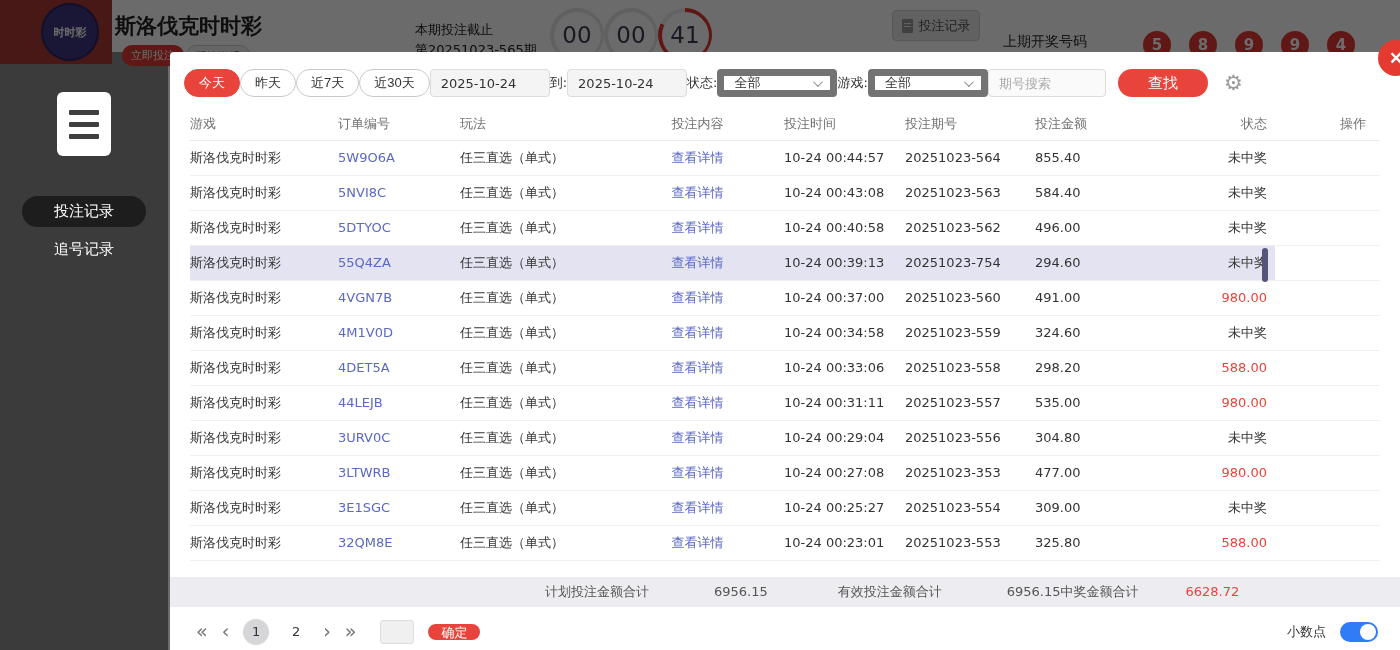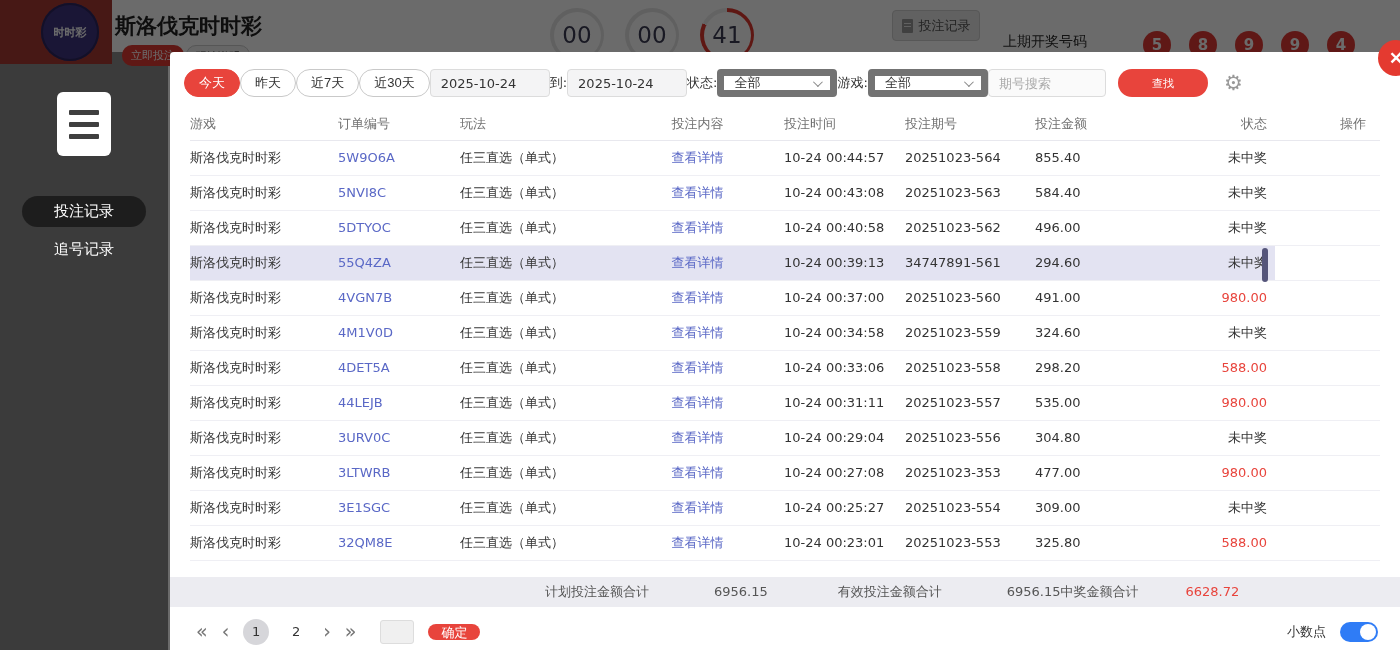--- a/index.html
+++ b/index.html
@@ -12,21 +12,21 @@
   .logo-block { position:absolute; left:0; top:0; width:112px; height:64px; background:#a93a33; }
   .logo { position:absolute; left:41px; top:3px; width:58px; height:58px; border-radius:50%;
           background:#3f3580; color:#fff; display:flex; align-items:center; justify-content:center;
           font-size:11px; font-weight:bold; text-align:center; box-shadow:0 0 0 2px #2e265f inset; }
   .app-title { position:absolute; left:115px; top:12px; font-size:21px; font-weight:bold; color:#222; }
   .badge-red { position:absolute; left:122px; top:45px; background:#e23b33; color:#fff; font-size:11px;
                padding:3px 9px; border-radius:10px; border:none; cursor:pointer; }
   .badge-plain { position:absolute; left:186px; top:45px; background:#f2f2f2; color:#444; font-size:11px;
                padding:3px 9px; border-radius:10px; border:1px solid #ccc; cursor:pointer; }
   .deadline { position:absolute; left:415px; top:20px; font-size:13px; color:#222; line-height:20px; }
-  .countdown { position:absolute; left:550px; top:8px; display:flex; gap:21px; }
+  .countdown { position:absolute; left:550px; top:8px; display:flex; }
   .cd { width:54px; height:54px; border-radius:50%; background:conic-gradient(#e4e4e4 0 100%);
         display:flex; align-items:center; justify-content:center; }
   .cd.red { background:conic-gradient(#df382e 0 82%, #ececec 82% 100%); }
   .cd .inner { width:47px; height:47px; border-radius:50%; background:#fff; display:flex;
                align-items:center; justify-content:center; font-size:23px; color:#3c3c55; }
   .record-btn { position:absolute; left:892px; top:10px; width:88px; height:31px; background:#e6e6e6;
                 border:1px solid #cfcfcf; border-radius:4px; display:flex; align-items:center;
                 justify-content:center; gap:6px; font-size:13px; color:#555; cursor:pointer; }
   .mini-doc { width:11px; height:14px; background:#9a9a9a; border-radius:1px; position:relative; }
   .mini-doc::after { content:""; position:absolute; left:2px; top:4px; width:7px; height:1.5px;
@@ -66,21 +66,21 @@
   .lbl { font-size:13px; color:#333; white-space:nowrap; }
   .select { width:120px; height:28px; border:7px solid #737373; border-radius:4px; background:#fff;
             display:flex; align-items:center; justify-content:space-between; padding:0 10px;
             font-size:13px; color:#333; cursor:pointer; }
   .chev { width:7px; height:7px; border-right:1.5px solid #888; border-bottom:1.5px solid #888;
           transform:rotate(45deg) translateY(-2px); }
   .search { width:118px; height:28px; border:1px solid #dcdcdc; background:#fafafa; border-radius:4px;
             padding:0 10px; font-size:13px; color:#333; font-family:inherit; }
   .search::placeholder { color:#aaa; }
   .find { width:90px; height:28px; border-radius:14px; background:#e8443c; color:#fff; border:none;
-          font-size:11px; cursor:pointer; margin-left:12px; }
+          font-size:15px; cursor:pointer; margin-left:12px; }
   .gear { font-size:21px; color:#999; margin-left:16px; cursor:pointer; }
 
   table.records { table-layout:fixed; width:1190px; margin-left:20px; border-collapse:collapse;
                   font-size:13px; }
   thead th { height:32px; font-weight:normal; color:#707070; text-align:left;
              border-bottom:1px solid #e8e8ee;margin-top:12px; }
   tbody td { height:35px; color:#333; border-bottom:1px solid #efeff4; overflow:hidden;
              white-space:nowrap; }
   th:nth-child(4), td:nth-child(4) { text-align:center; }
   th:nth-child(5), td:nth-child(5) { padding-left:14px; }
@@ -122,20 +122,24 @@
 
 <div class="page">
   <div class="left-col"></div>
   <div class="logo-block"></div>
   <div class="logo">
     <span>时时彩</span>
   </div>
   <div class="app-title">斯洛伐克时时彩</div>
   <button class="badge-red">立即投注</button>
   <button class="badge-plain">玩法说明</button>
+  <div class="deadline">
+    <div>本期投注截止</div>
+    <div>第20251023-565期</div>
+  </div>
   <div class="countdown">
     <div class="cd">
       <div class="inner">00</div>
     </div>
     <div class="cd">
       <div class="inner">00</div>
     </div>
     <div class="cd red">
       <div class="inner">41</div>
     </div>
@@ -250,21 +254,21 @@
     <td>496.00</td>
     <td class="result">未中奖</td>
     <td class="action"></td>
   </tr>
         <tr class="hl">
     <td>斯洛伐克时时彩</td>
     <td class="link">55Q4ZA</td>
     <td>任三直选（单式）</td>
     <td class="link">查看详情</td>
     <td>10-24 00:39:13</td>
-    <td>34747891-561</td>
+    <td>20251023-754</td>
     <td>294.60</td>
     <td class="result">未中奖</td>
     <td class="action"></td>
   </tr>
         <tr>
     <td>斯洛伐克时时彩</td>
     <td class="link">4VGN7B</td>
     <td>任三直选（单式）</td>
     <td class="link">查看详情</td>
     <td>10-24 00:37:00</td>

